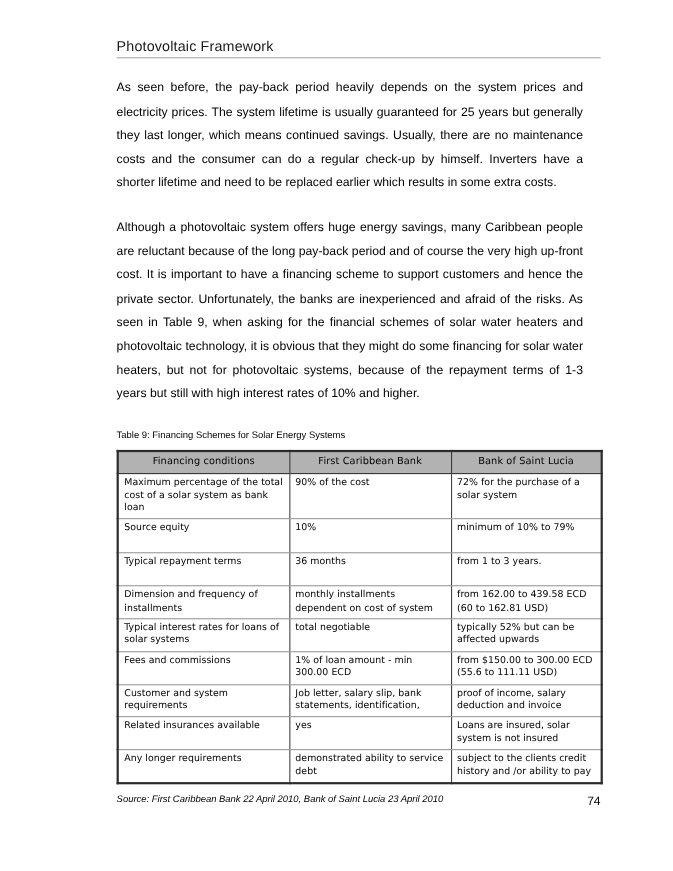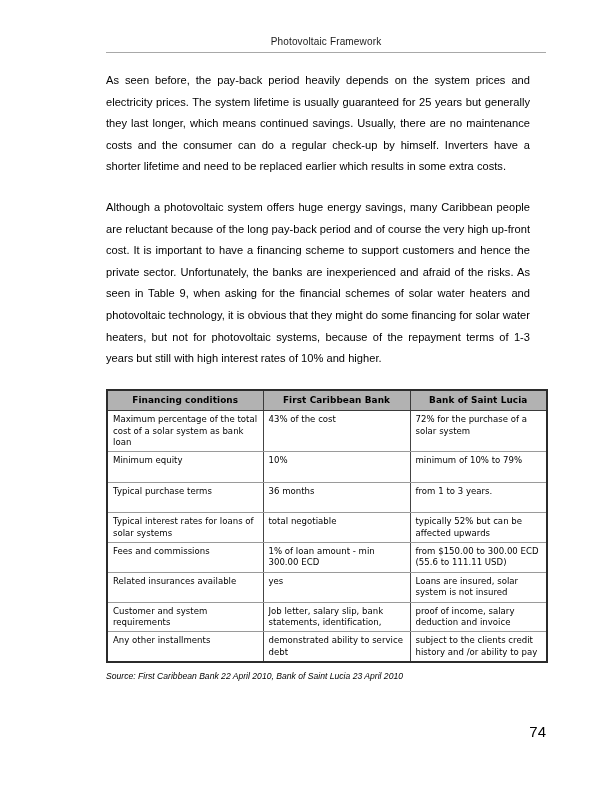--- a/index.html
+++ b/index.html
@@ -19,22 +19,22 @@
   }
 
   
   .running-header {
     position: absolute;
     left: 106px;
     top: 36px;
     width: 440px;
   }
   .running-header-text {
-    text-align: center;
-    font-size: 10px;
+    text-align: left;
+    font-size: 13px;
     letter-spacing: 0.15px;
     color: #1a1a1a;
     line-height: 11px;
   }
   .header-rule {
     margin-top: 5px;
     border-top: 1px solid #a8a8a8;
     width: 100%;
     height: 0;
   }
@@ -77,21 +77,21 @@
     border-right: 2px solid #2b2b2b;
     border-top: 2px solid #2b2b2b;
     border-bottom: 2px solid #2b2b2b;
   }
   table.finance-table col.c1 { width: 156px; }
   table.finance-table col.c2 { width: 147px; }
   table.finance-table col.c3 { width: 137px; }
 
   table.finance-table th {
     background: #b2b2b2;
-    font-weight: bold;
+    font-weight: normal;
     text-align: center;
     font-size: 8.9px;
     padding: 4px 4px 4px 4px;
     border-right: 1px solid #3a3a3a;
     border-bottom: 1px solid #3a3a3a;
     vertical-align: middle;
     letter-spacing: 0.1px;
   }
   table.finance-table th:last-child { border-right: none; }
 
@@ -117,92 +117,98 @@
     font-style: italic;
   }
 
   
   .page-number {
     position: absolute;
     left: 106px;
     top: 723px;
     width: 440px;
     text-align: right;
-    font-size: 15px;
+    font-size: 11px;
     color: #000000;
   }
 </style>
 </head>
 <body>
 
 <div class="page">
 
   <div class="running-header">
     <div class="running-header-text">Photovoltaic Framework</div>
     <div class="header-rule"></div>
   </div>
 
   <div class="content">
 
     <p class="body">As seen before, the pay-back period heavily depends on the system prices and electricity prices. The system lifetime is usually guaranteed for 25 years but generally they last longer, which means continued savings. Usually, there are no maintenance costs and the consumer can do a regular check-up by himself. Inverters have a shorter lifetime and need to be replaced earlier which results in some extra costs.</p>
 
     <p class="body">Although a photovoltaic system offers huge energy savings, many Caribbean people are reluctant because of the long pay-back period and of course the very high up-front cost. It is important to have a financing scheme to support customers and hence the private sector. Unfortunately, the banks are inexperienced and afraid of the risks. As seen in Table 9, when asking for the financial schemes of solar water heaters and photovoltaic technology, it is obvious that they might do some financing for solar water heaters, but not for photovoltaic systems, because of the repayment terms of 1-3 years but still with high interest rates of 10% and higher.</p>
 
+    <p class="table-caption">Table 9: Financing Schemes for Solar Energy Systems</p>
 
     <table class="finance-table">
       <colgroup>
         <col class="c1">
           <col class="c2">
           <col class="c3">
       </colgroup>
       <thead>
         <tr>
           <th>Financing conditions</th>
           <th>First Caribbean Bank</th>
           <th>Bank of Saint Lucia</th>
         </tr>
       </thead>
       <tbody>
         <tr>
           <td>Maximum percentage of the total cost of a solar system as bank loan</td>
-          <td>43% of the cost</td>
+          <td>90% of the cost</td>
           <td>72% for the purchase of a solar system</td>
         </tr>
         <tr class="tall">
-          <td>Minimum equity</td>
+          <td>Source equity</td>
           <td>10%</td>
           <td>minimum of 10% to 79%</td>
         </tr>
         <tr class="tall">
-          <td>Typical purchase terms</td>
+          <td>Typical repayment terms</td>
           <td>36 months</td>
           <td>from 1 to 3 years.</td>
+        </tr>
+        <tr>
+          <td>Dimension and frequency of installments</td>
+          <td>monthly installments dependent on cost  of system</td>
+          <td>from 162.00 to 439.58 ECD (60 to 162.81 USD)</td>
         </tr>
         <tr>
           <td>Typical interest rates for loans of solar systems</td>
           <td>total negotiable</td>
           <td>typically 52% but can be affected upwards</td>
         </tr>
         <tr>
           <td>Fees and commissions</td>
           <td>1% of loan amount - min 300.00 ECD</td>
           <td>from $150.00 to 300.00 ECD (55.6 to 111.11 USD)</td>
         </tr>
         <tr>
+          <td>Customer and system requirements</td>
+          <td>Job letter, salary slip, bank statements, identification,</td>
+          <td>proof of income, salary deduction and invoice</td>
+        </tr>
+        <tr>
           <td>Related insurances available</td>
           <td>yes</td>
           <td>Loans are insured, solar system is not insured</td>
         </tr>
         <tr>
-          <td>Customer and system requirements</td>
-          <td>Job letter, salary slip, bank statements, identification,</td>
-          <td>proof of income, salary deduction and invoice</td>
-        </tr>
-        <tr>
-          <td>Any other installments</td>
+          <td>Any longer requirements</td>
           <td>demonstrated  ability to service debt</td>
           <td>subject to the clients credit history and /or ability to pay</td>
         </tr>
       </tbody>
     </table>
 
     <div class="source-line">Source: First Caribbean Bank 22 April 2010, Bank of Saint Lucia 23 April 2010</div>
 
   </div>
 

